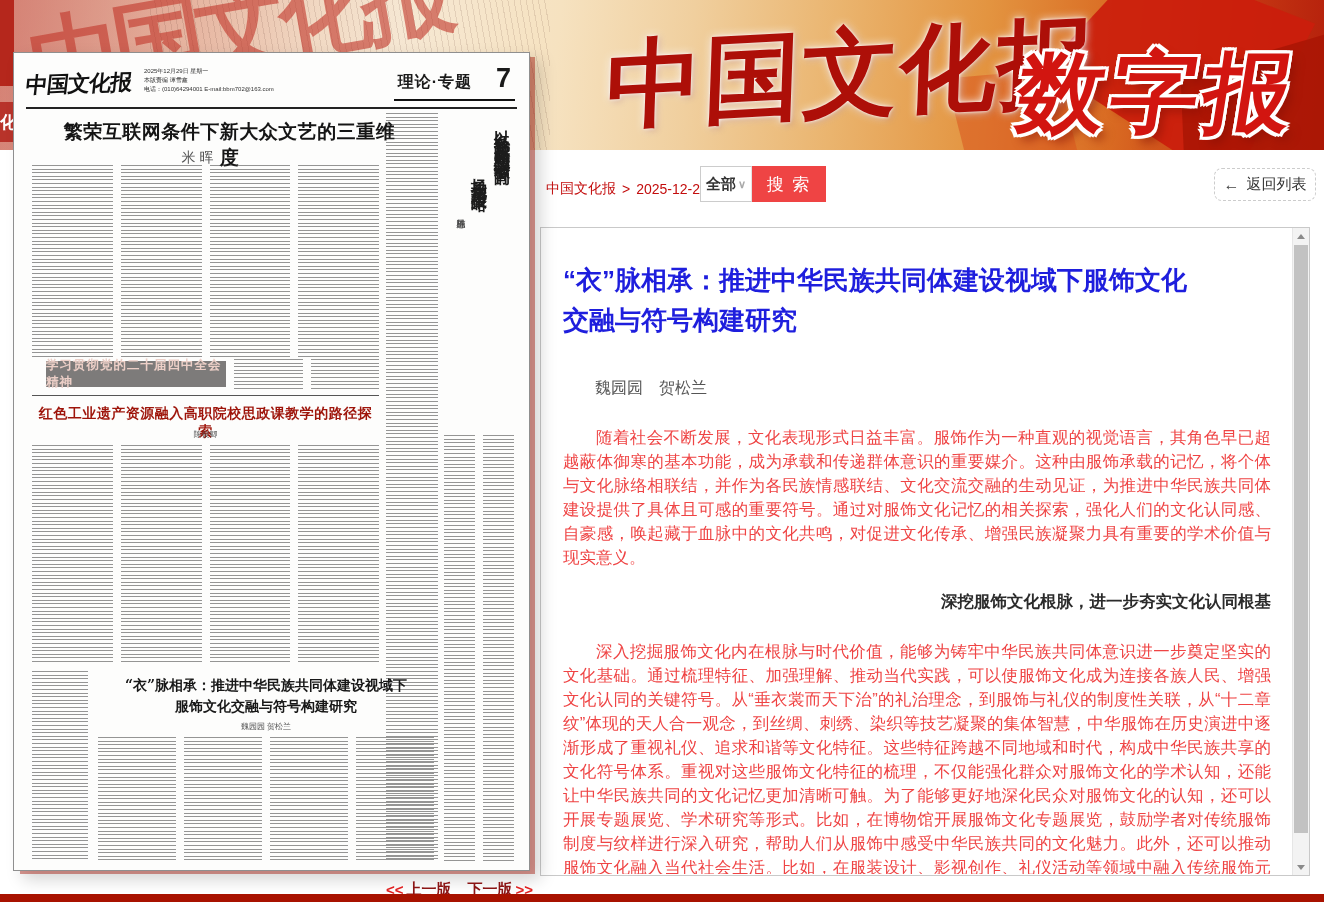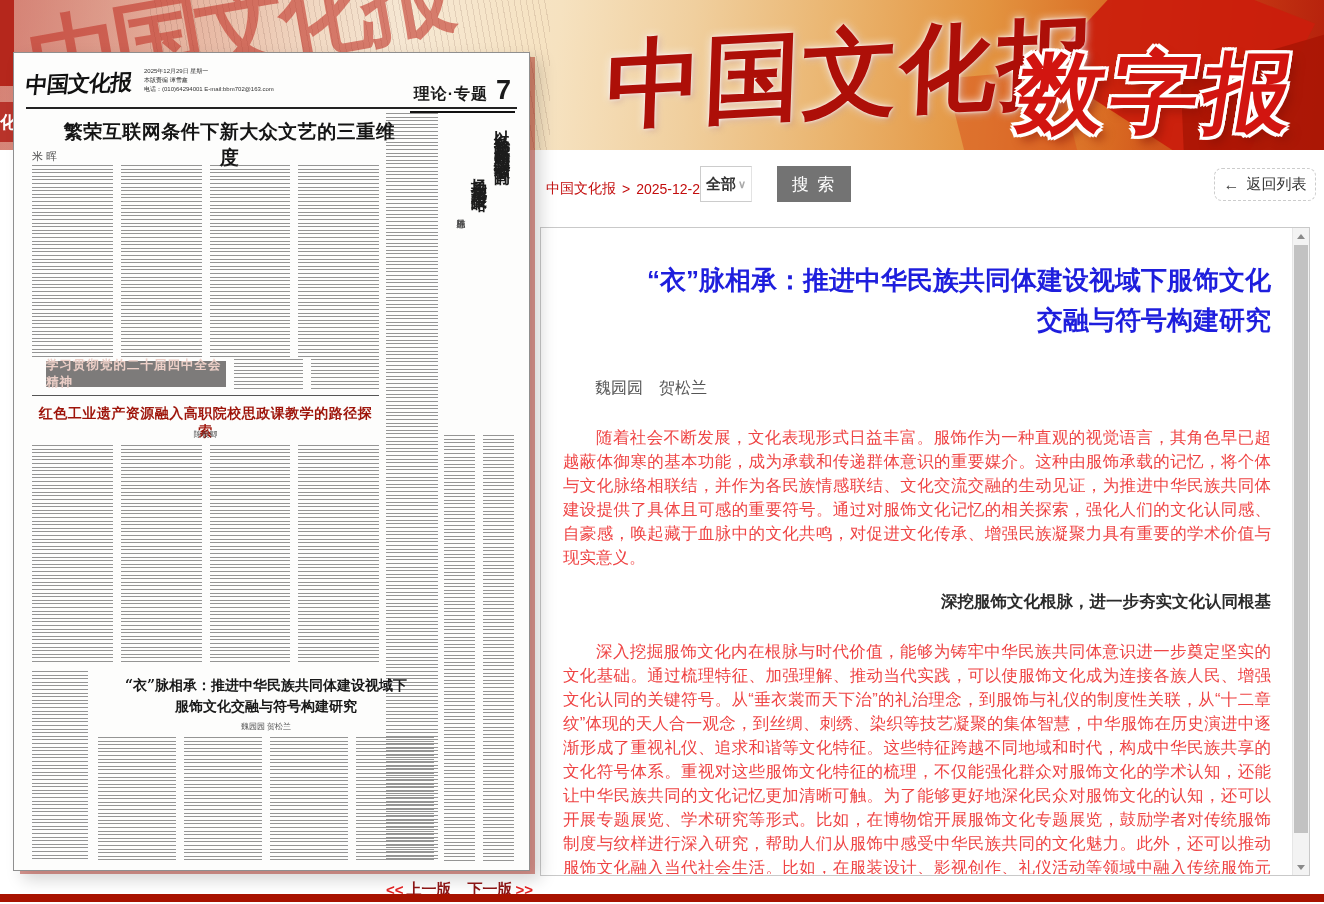--- a/index.html
+++ b/index.html
@@ -35,58 +35,58 @@
 
   
   .breadcrumb{position:absolute;left:546px;top:180px;font-size:14px;color:#c30d0d;display:flex;gap:6px;align-items:center;}
   .search-group{position:absolute;left:700px;top:166px;height:36px;display:flex;align-items:stretch;}
   .search-select{width:50px;border:1px solid #ccc;border-right:1px solid #e3e3e3;display:flex;align-items:center;
     justify-content:center;font-size:15px;color:#333;background:#fff;gap:2px;cursor:pointer;font-weight:bold;}
   .search-select .chev{color:#aaa;font-size:11px;}
   .search-input{width:356px;border:1px solid #ccc;border-left:none;font-size:15px;padding:0 0 0 14px;color:#333;
     outline:none;font-family:"Liberation Sans",sans-serif;}
   .search-input::placeholder{color:#c2c2c2;}
-  .search-btn{width:74px;background:#737373;color:#fff;font-size:17px;border:none;display:flex;align-items:center;
-    justify-content:center;letter-spacing:2px;cursor:pointer;font-family:"Liberation Sans",sans-serif;margin-left:25px;}
+  .search-btn{width:74px;background:#ef4444;color:#fff;font-size:17px;border:none;display:flex;align-items:center;
+    justify-content:center;letter-spacing:2px;cursor:pointer;font-family:"Liberation Sans",sans-serif;}
   .back-btn{position:absolute;left:1214px;top:168px;width:100px;height:31px;border:1px dashed #ccc;border-radius:8px;
     display:flex;align-items:center;justify-content:center;gap:7px;font-size:15px;color:#333;background:#fff;cursor:pointer;}
   .back-btn .arrow{font-size:16px;color:#444;}
 
   
   .panel{position:absolute;left:540px;top:227px;width:770px;height:649px;border:1px solid #c9c9c9;
     background:#fff;box-sizing:border-box;}
   .panel-inner{position:absolute;left:0;top:0;right:17px;bottom:1px;overflow:hidden;padding:0 21px 0 22px;}
-  .art-title{margin:32px 0 0 0;text-align:right;color:#1e1edd;font-size:26px;font-weight:bold;line-height:40px;}
+  .art-title{margin:32px 0 0 0;text-align:left;color:#1e1edd;font-size:26px;font-weight:bold;line-height:40px;}
   .art-title span{display:block;}
   .art-authors{margin-top:38px;color:#555;font-size:16px;text-indent:2em;}
   .art-p{margin:26px 0 0 0;font-size:16.5px;color:#ef4444;line-height:24px;text-align:justify;text-indent:2em;}
   .art-h{margin:22px 0 0 0;font-size:16.5px;color:#2b2b2b;font-weight:bold;text-indent:2em;text-align:right;}
   .sb{position:absolute;right:0;top:0;width:17px;height:100%;background:#f3f3f3;border-left:1px solid #e6e6e6;box-sizing:border-box;}
   .sb-up,.sb-dn{position:absolute;left:0;width:100%;height:16px;display:flex;align-items:center;justify-content:center;cursor:pointer;}
   .sb-up{top:0;} .sb-dn{bottom:0;}
   .tri-up{width:0;height:0;border-left:4px solid transparent;border-right:4px solid transparent;border-bottom:5px solid #8a8a8a;}
   .tri-dn{width:0;height:0;border-left:4px solid transparent;border-right:4px solid transparent;border-top:5px solid #8a8a8a;}
   .sb-thumb{position:absolute;left:1px;top:17px;bottom:42px;width:14px;background:#c2c2c2;cursor:grab;}
 
   
   .np-page{position:absolute;left:13px;top:52px;width:517px;height:819px;background:#fdfdfc;
     border:1px solid #8f8f8f;box-sizing:border-box;cursor:pointer;
     box-shadow:6px 4px 0 -1px rgba(165,25,10,.45),10px 8px 16px rgba(0,0,0,.18);}
   .np-inner{position:absolute;inset:0;overflow:hidden;}
   .mast{position:absolute;left:12px;top:10px;right:12px;height:44px;border-bottom:2.5px solid #222;}
   .mast-logo{position:absolute;left:0;top:6px;font-size:22px;font-weight:bold;color:#111;
     font-family:"DejaVu Serif",serif;transform:skewX(-8deg) rotate(-2deg);letter-spacing:-1px;}
   .mast-info{position:absolute;left:118px;top:4px;font-size:6px;line-height:9px;color:#333;width:220px;}
-  .mast-right{position:absolute;right:2px;top:12px;display:flex;align-items:baseline;gap:8px;
+  .mast-right{position:absolute;right:2px;top:0;display:flex;align-items:baseline;gap:24px;
     border-bottom:2px solid #111;padding:0 4px 5px 4px;}
   .mast-section{font-size:16px;font-weight:bold;color:#1a1a1a;letter-spacing:1px;}
   .mast-pageno{font-size:27px;font-weight:bold;color:#1a1a1a;}
   .np-h1{position:absolute;left:18px;top:66px;width:347px;text-align:center;font-size:19px;font-weight:bold;
     color:#151515;letter-spacing:.5px;margin-left:24px;}
-  .np-h1-author{position:absolute;left:18px;top:96px;width:347px;text-align:left;font-size:11px;color:#555;}
+  .np-h1-author{position:absolute;left:10px;top:96px;width:347px;text-align:center;font-size:14px;color:#555;}
   .tx-row{display:flex;gap:8px;position:absolute;}
   .tx{flex:1;background-image:repeating-linear-gradient(to bottom,rgba(45,45,45,.5) 0 1px,transparent 1px 3.6px);}
   .texA{left:18px;top:112px;width:347px;height:192px;}
   .slogan{position:absolute;left:32px;top:308px;width:180px;height:26px;background:#7d7b7a;color:#eccfc7;
     display:flex;align-items:center;justify-content:center;font-size:12.5px;font-weight:bold;letter-spacing:1px;}
   .texBan{left:220px;top:306px;width:145px;height:30px;}
   .np-rule{position:absolute;left:18px;top:342px;width:347px;border-top:1.5px solid #555;}
   .np-h2{position:absolute;left:18px;top:352px;width:347px;text-align:center;font-size:14px;font-weight:bold;
     color:#9e150b;font-family:"DejaVu Serif",serif;letter-spacing:.5px;}
   .np-h2-author{position:absolute;left:18px;top:376px;width:347px;text-align:center;font-size:8px;color:#555;}

